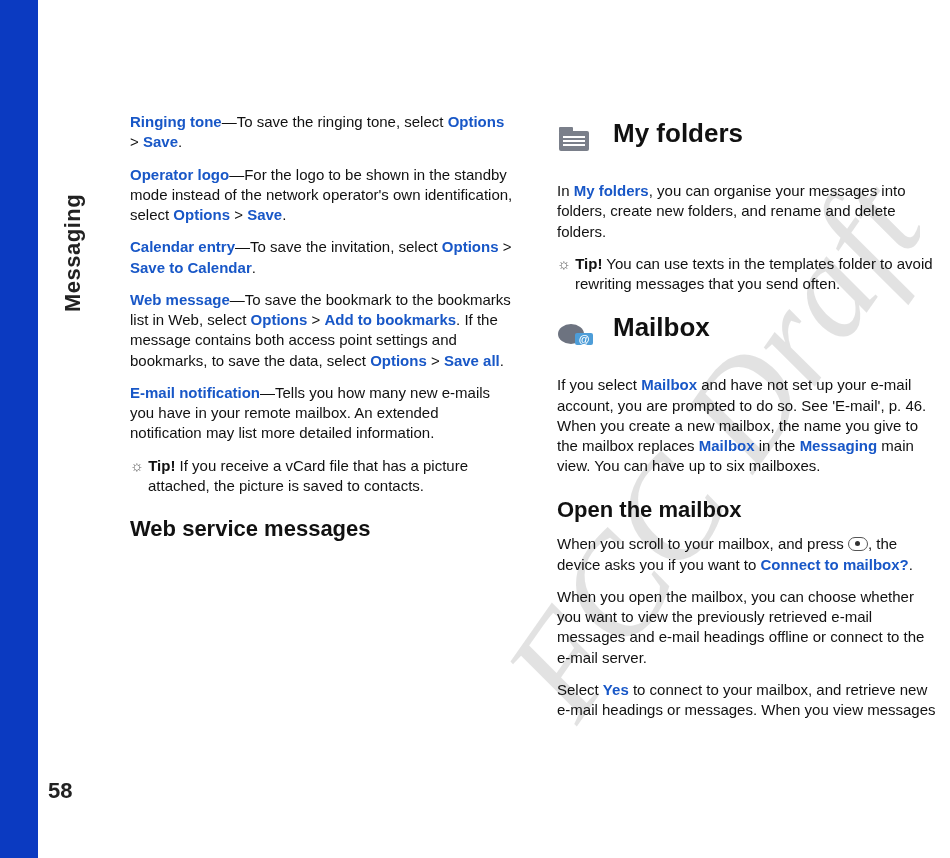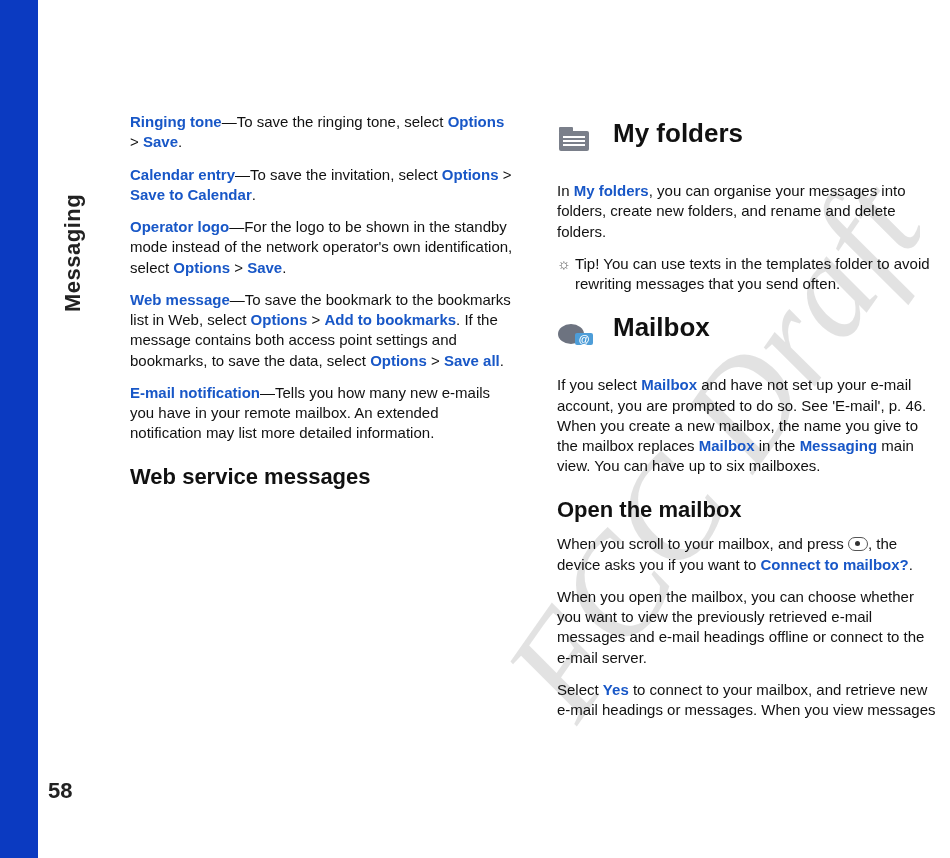--- a/index.html
+++ b/index.html
@@ -52,21 +52,21 @@
   .col {
     width: 392px;
     font-size: 15px;
     line-height: 1.35;
     color: #111;
   }
   .para {
     margin: 0 0 12px 0;
   }
   .blue { color: #1857c7; font-weight: bold; }
-  .inlineb { font-weight: normal; }
+  .inlineb { font-weight: bold; }
   h2 {
     font-size: 22px;
     font-weight: bold;
     margin: 18px 0 10px 0;
     color: #111;
   }
   h1.sec {
     font-size: 26px;
     font-weight: bold;
     margin: 4px 0 16px 0;
@@ -148,30 +148,34 @@
   </svg>
 </div>
 
 <div class="content">
 
   <div class="col">
     <p class="para">
       <span class="blue">Ringing tone</span><span>—To save the ringing tone, select </span><span class="blue">Options</span><span> &gt; </span><span class="blue">Save</span><span>.</span>
     </p>
     <p class="para">
+      <span class="blue">Operator logo</span><span>—For the logo to be shown in the standby mode instead of the network operator's own identification, select </span><span class="blue">Options</span><span> &gt; </span><span class="blue">Save</span><span>.</span>
+    </p>
+    <p class="para">
       <span class="blue">Calendar entry</span><span>—To save the invitation, select </span><span class="blue">Options</span><span> &gt; </span><span class="blue">Save to Calendar</span><span>.</span>
     </p>
     <p class="para">
-      <span class="blue">Operator logo</span><span>—For the logo to be shown in the standby mode instead of the network operator's own identification, select </span><span class="blue">Options</span><span> &gt; </span><span class="blue">Save</span><span>.</span>
-    </p>
-    <p class="para">
       <span class="blue">Web message</span><span>—To save the bookmark to the bookmarks list in Web, select </span><span class="blue">Options</span><span> &gt; </span><span class="blue">Add to bookmarks</span><span>. If the message contains both access point settings and bookmarks, to save the data, select </span><span class="blue">Options</span><span> &gt; </span><span class="blue">Save all</span><span>.</span>
     </p>
     <p class="para">
       <span class="blue">E-mail notification</span><span>—Tells you how many new e-mails you have in your remote mailbox. An extended notification may list more detailed information.</span>
+    </p>
+    <p class="tip">
+      <span class="tipicon">☼</span>
+      <span class="inlineb">Tip!</span><span> If you receive a vCard file that has a picture attached, the picture is saved to contacts.</span>
     </p>
     <h2>Web service messages</h2>
   </div>
 
   <div class="col">
     <div class="sec-head">
       <span class="sec-icon">
         <svg viewBox="0 0 38 30">
             <rect x="2" y="6" width="30" height="20" rx="2" fill="#7a7f8a"></rect>
             <rect x="2" y="2" width="14" height="6" rx="1" fill="#7a7f8a"></rect>

